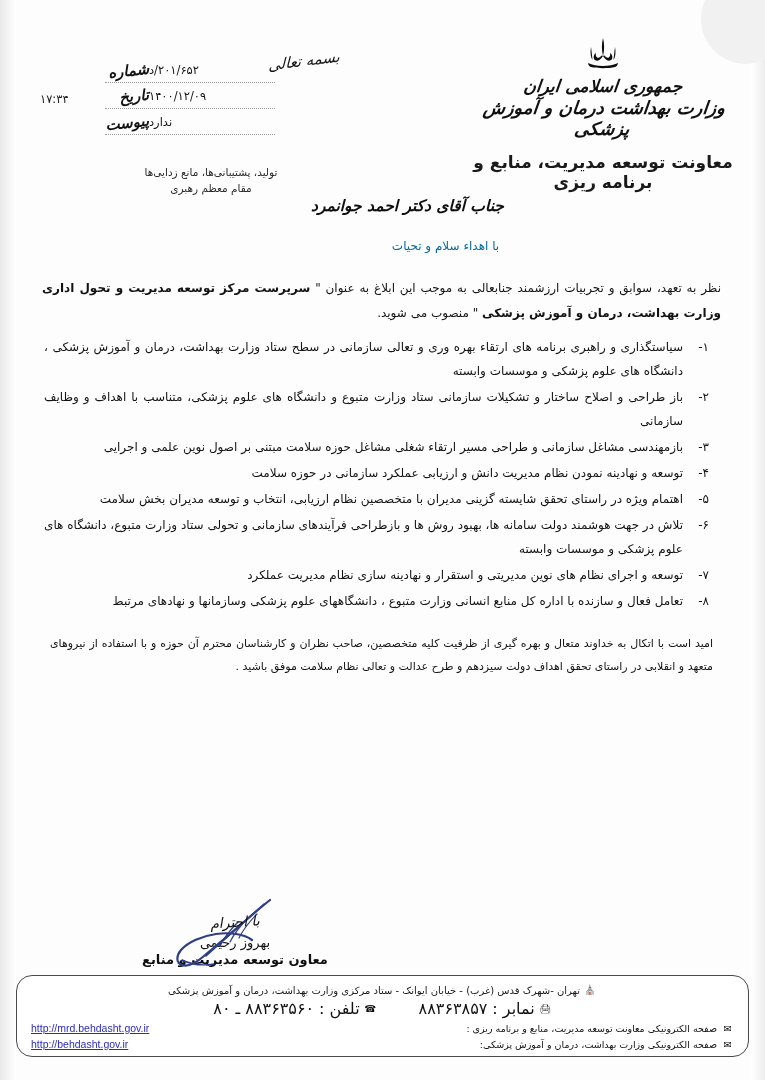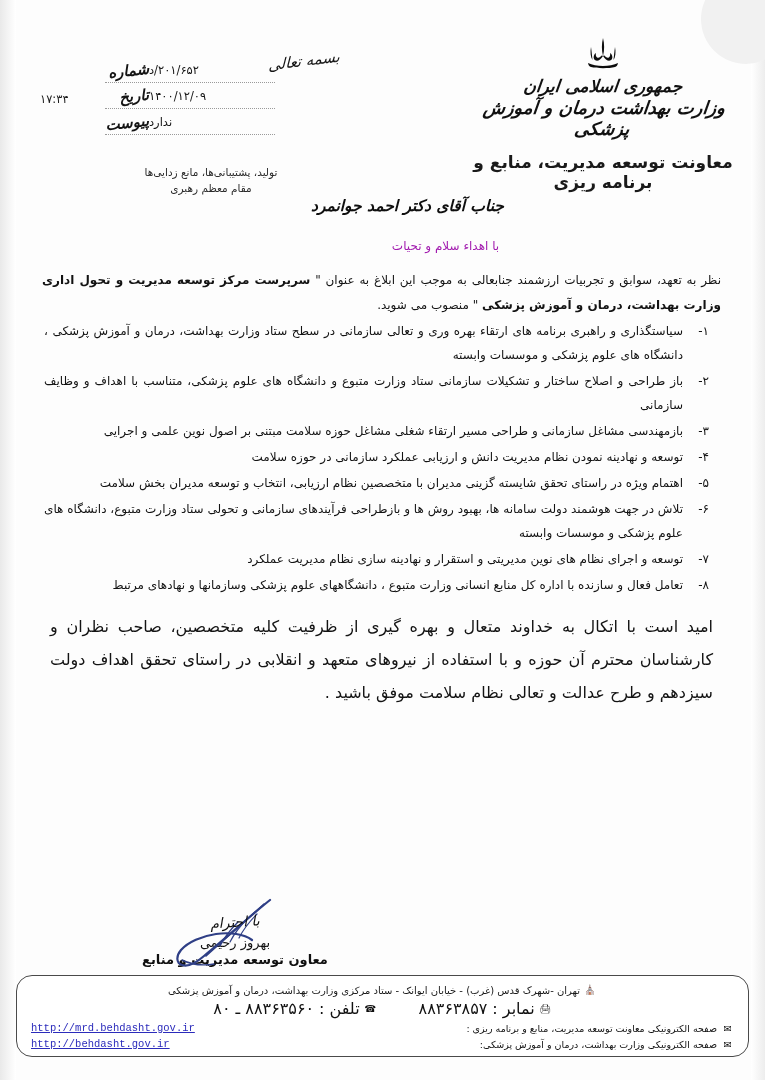--- a/index.html
+++ b/index.html
@@ -186,34 +186,34 @@
     font-family: "DejaVu Serif", "Liberation Serif", serif;
     font-style: italic;
     margin-bottom: 24px;
     letter-spacing: -0.3px;
     padding-left: 44px;
   }
 
   .greeting {
     text-align: center;
     font-size: 12px;
-    color: #a21caf;
-    margin-bottom: 15px;
+    color: #0369a1;
+    margin-bottom: 23px;
     padding-left: 120px;
     letter-spacing: -0.2px;
   }
 
   .para {
     font-size: 12px;
     line-height: 2.05;
     color: #131313;
     text-align: justify;
     text-justify: inter-word;
     letter-spacing: -0.2px;
-    margin: 0 0 2px 0;
+    margin: 0 0 10px 0;
     padding: 0 18px 0 10px;
   }
   .para b { font-weight: bold; }
 
   .lead-line {
     font-size: 12px;
     color: #131313;
     margin: 6px 30px 10px 0;
     letter-spacing: -0.2px;
   }
@@ -242,26 +242,26 @@
     white-space: nowrap;
   }
   .li-text {
     flex: 1 1 auto;
     text-align: justify;
     text-justify: inter-word;
     padding-right: 4px;
   }
 
   .closing {
-    font-size: 16px;
+    font-size: 11px;
     line-height: 2.05;
     color: #131313;
     text-align: justify;
     letter-spacing: -0.2px;
-    margin-top: 14px;
+    margin-top: 20px;
     padding: 0 26px 0 18px;
   }
 
   
   .signature {
     position: absolute;
     top: 912px;
     left: 0;
     width: 470px;
     text-align: center;
@@ -347,21 +347,21 @@
     align-items: center;
     justify-content: space-between;
     min-height: 16px;
   }
   .f-link-label { display: flex; align-items: center; font-size: 9.5px; }
   .f-url {
     direction: ltr;
     font-size: 10.5px;
     color: #2b2bbb;
     text-decoration: underline;
-    font-family: Liberation Mono, monospace;
+    font-family: Liberation Sans, sans-serif;
     margin-right: 8px;
   }
 </style>
 </head>
 <body>
 
 <div class="page">
   <div class="scan-edge-left"></div>
   <div class="scan-edge-right"></div>
   <div class="scan-corner"></div>

